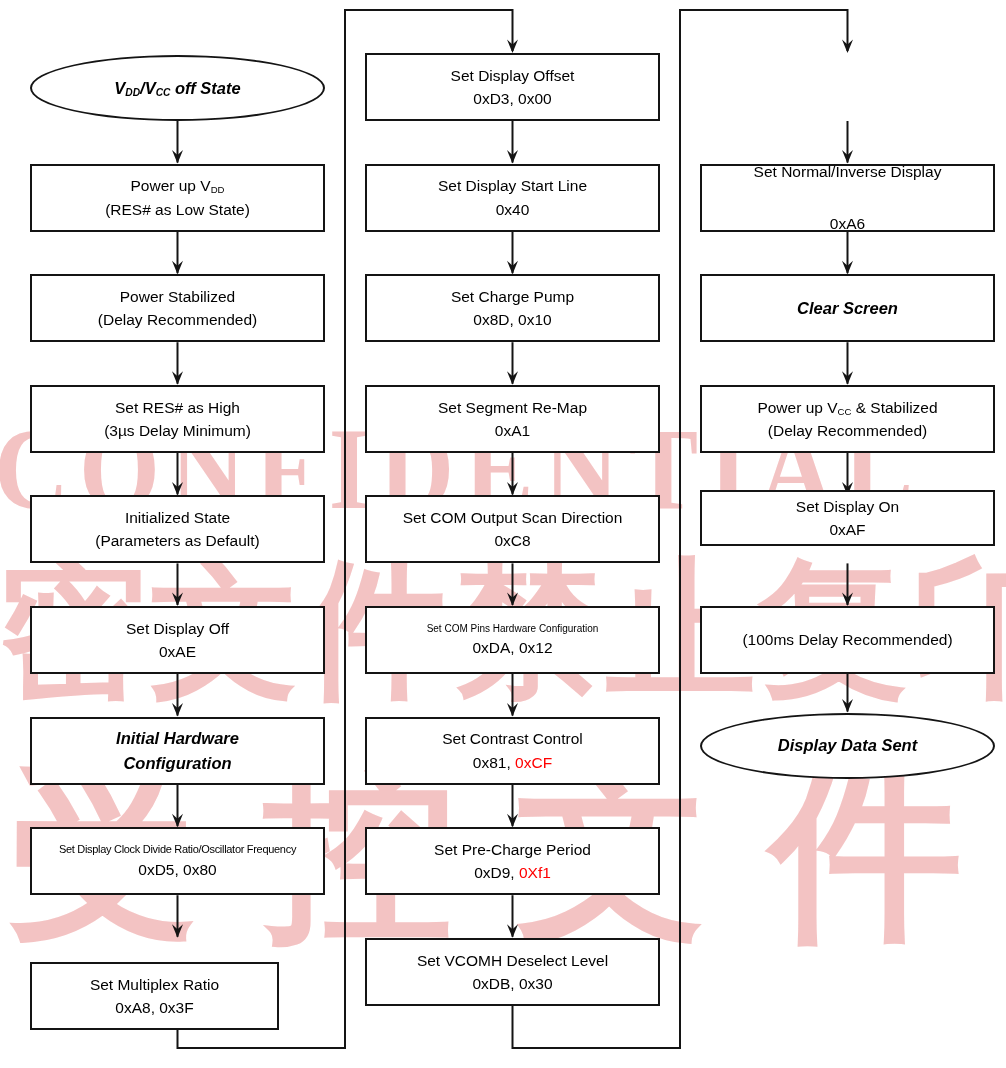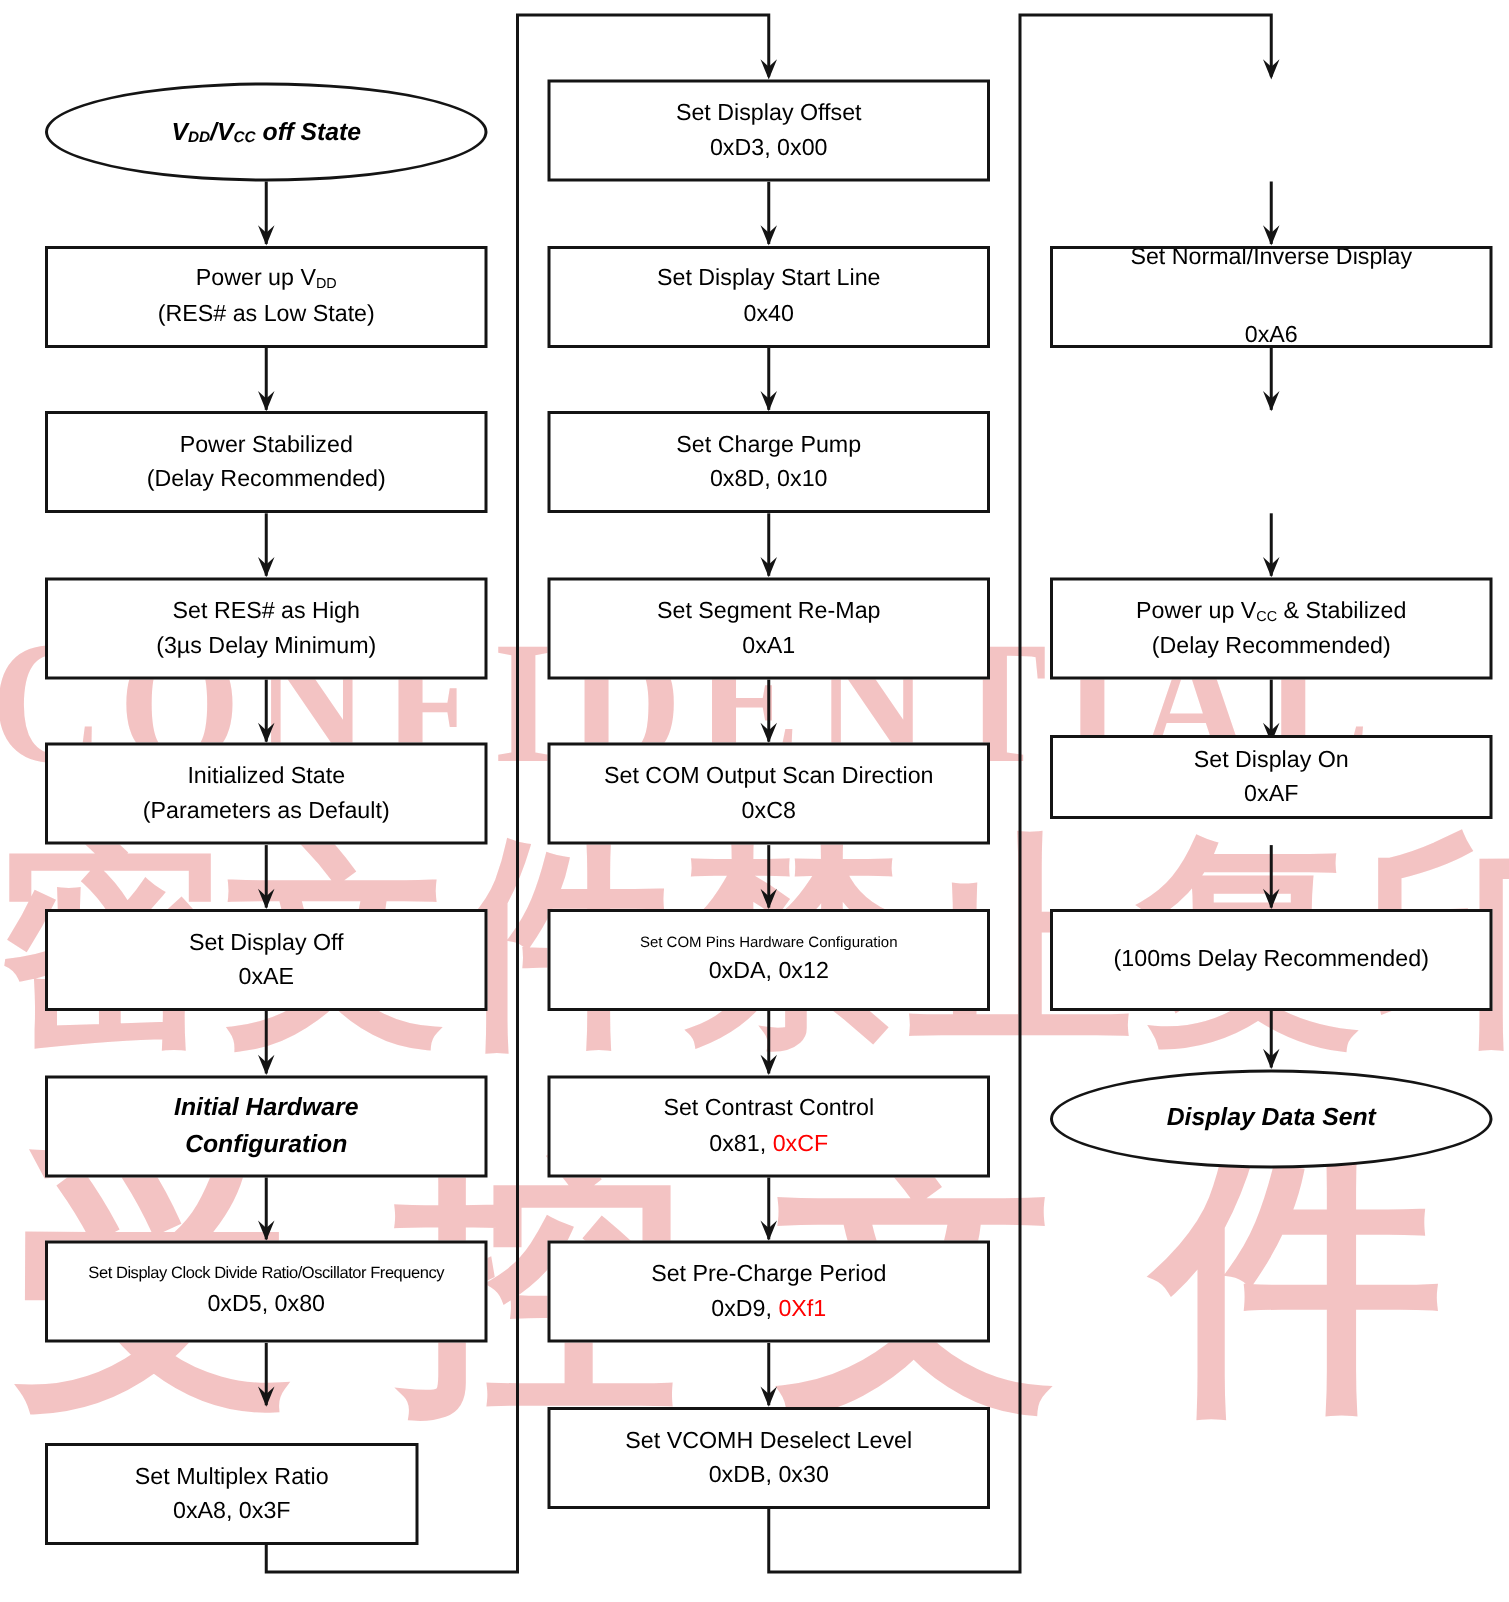--- a/index.html
+++ b/index.html
@@ -153,20 +153,23 @@
       <span class="line"><span class="seg">0xD9, </span><span class="seg" style="color: rgb(255, 0, 0);">0Xf1</span></span>
     </div>
     <div class="node" style="left: 365px; top: 937.8px; width: 295px; height: 68px;">
       <span class="line"><span class="seg">Set VCOMH Deselect Level</span></span>
       <span class="line"><span class="seg">0xDB, 0x30</span></span>
     </div>
     <div class="node" style="left: 700px; top: 163.6px; width: 295px; height: 68px; gap: 28px;">
       <span class="line"><span class="seg">Set Normal/Inverse Display</span></span>
       <span class="line"><span class="seg">0xA6</span></span>
     </div>
+    <div class="node emphasis" style="left: 700px; top: 274.2px; width: 295px; height: 68px;">
+      <span class="line"><span class="seg">Clear Screen</span></span>
+    </div>
     <div class="node" style="left: 700px; top: 384.8px; width: 295px; height: 68px;">
       <span class="line"><span class="seg">Power up V</span><span class="seg sub">CC</span><span class="seg"> &amp; Stabilized</span></span>
       <span class="line"><span class="seg">(Delay Recommended)</span></span>
     </div>
     <div class="node" style="left: 700px; top: 490px; width: 295px; height: 56px;">
       <span class="line"><span class="seg">Set Display On</span></span>
       <span class="line"><span class="seg">0xAF</span></span>
     </div>
     <div class="node" style="left: 700px; top: 606px; width: 295px; height: 68px;">
       <span class="line"><span class="seg">(100ms Delay Recommended)</span></span>

